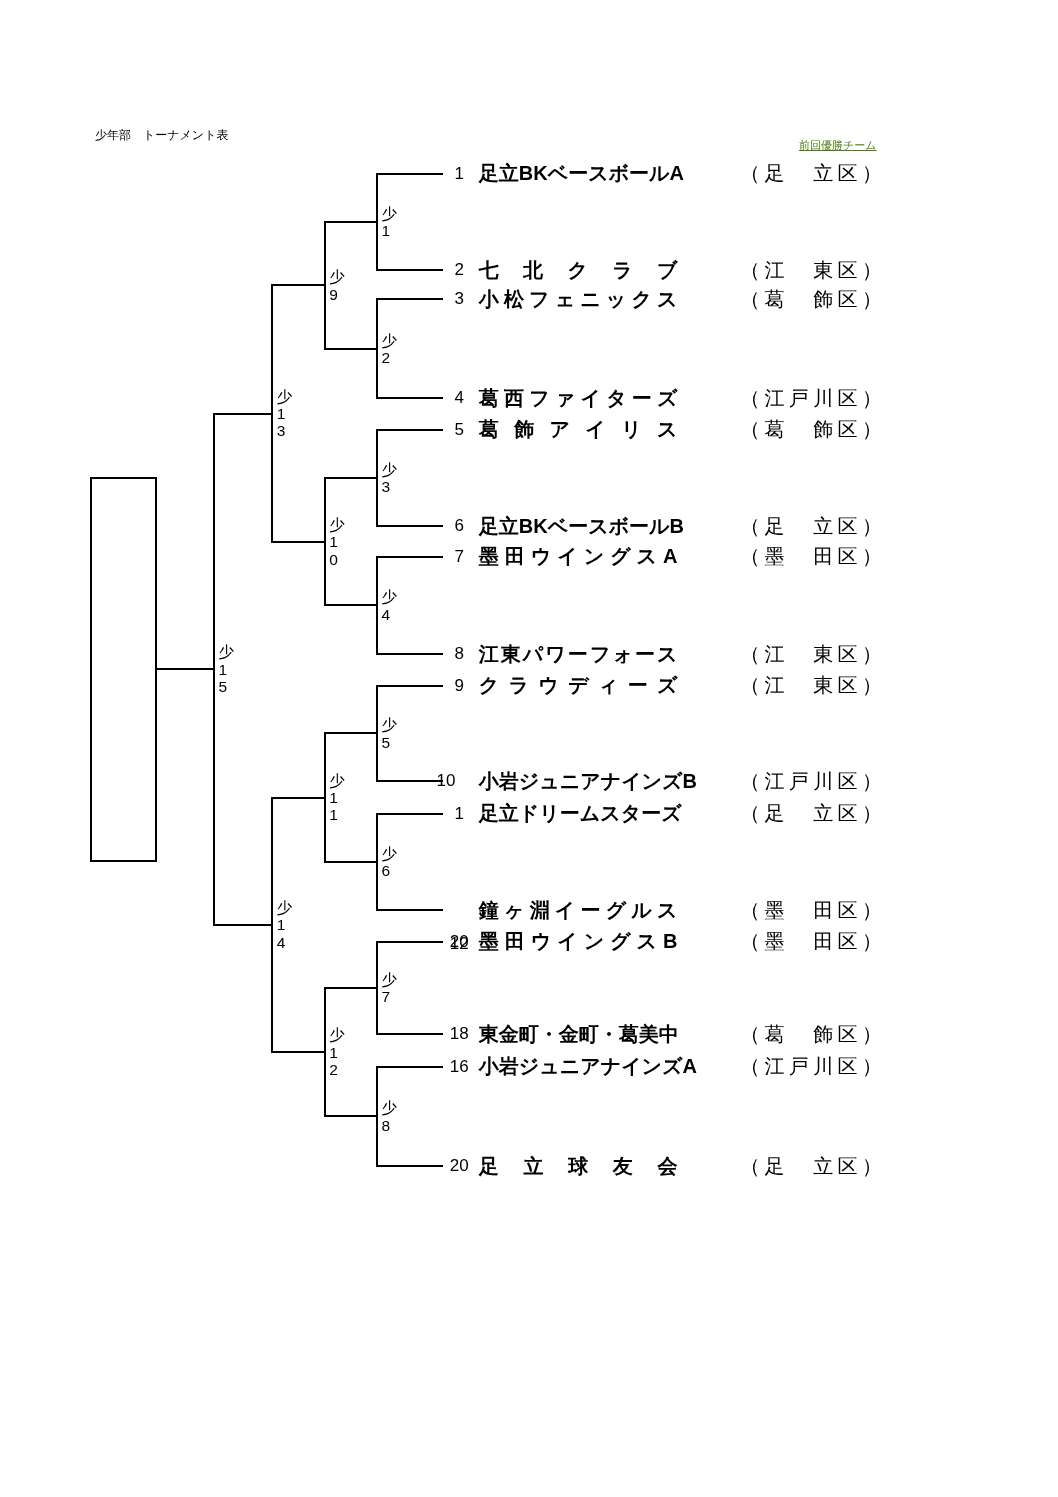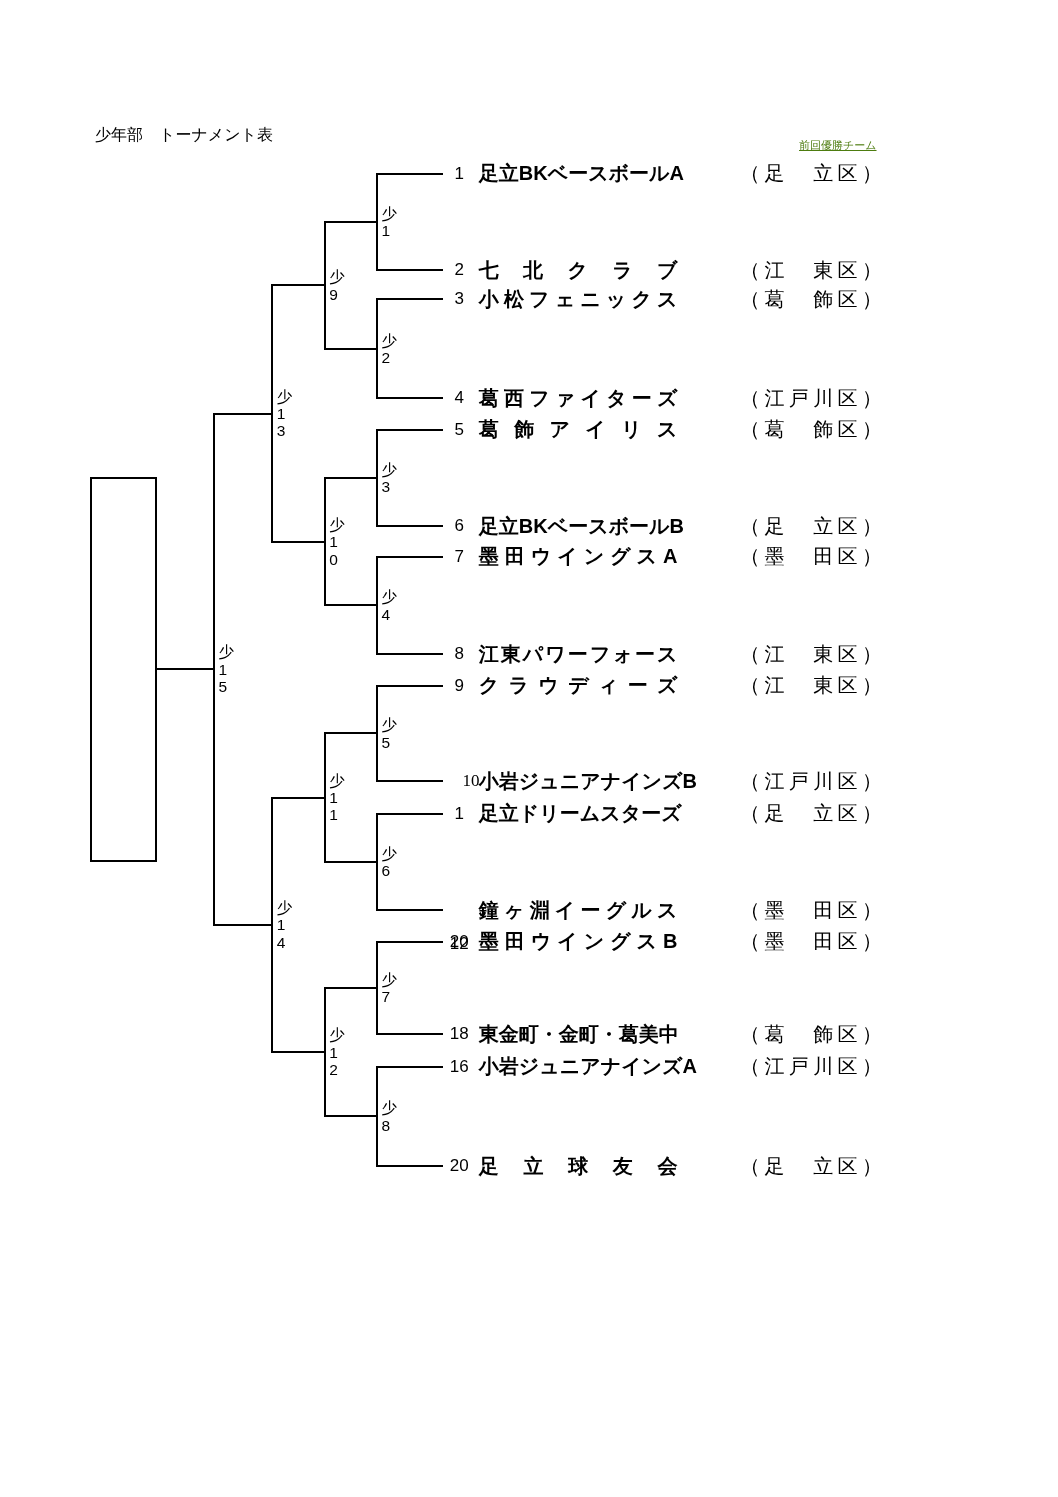--- a/index.html
+++ b/index.html
@@ -29,21 +29,21 @@
     background: #000000;
   }
   #champion-box {
     position: absolute;
     border: 2px solid #000000;
     box-sizing: border-box;
     background: #ffffff;
   }
   #doc-title {
     position: absolute;
-    font-size: 16px;
+    font-size: 12px;
     line-height: 26px;
     white-space: pre;
     color: #000000;
   }
   #prev-champion-note {
     position: absolute;
     font-size: 11px;
     line-height: 16px;
     white-space: pre;
     color: #4d7c0f;
@@ -132,21 +132,21 @@
       <div class="team-district" style="left: 740px; top: 544.7px; width: 142px;"><span>（</span><span>墨</span><span>　</span><span>田</span><span>区</span><span>）</span></div>
       <div class="hline" style="left: 376px; top: 653.1px; width: 66.5px;"></div>
       <div class="team-number" style="left: 437.3px; top: 644.1px;">8</div>
       <div class="team-name" style="left: 478.8px; top: 642.1px; width: 198.7px;"><span>江</span><span>東</span><span>パ</span><span>ワ</span><span>ー</span><span>フ</span><span>ォ</span><span>ー</span><span>ス</span></div>
       <div class="team-district" style="left: 740px; top: 642.1px; width: 142px;"><span>（</span><span>江</span><span>　</span><span>東</span><span>区</span><span>）</span></div>
       <div class="hline" style="left: 376px; top: 684.8px; width: 66.5px;"></div>
       <div class="team-number" style="left: 437.3px; top: 675.8px;">9</div>
       <div class="team-name" style="left: 478.8px; top: 673.8px; width: 198.7px;"><span>ク</span><span>ラ</span><span>ウ</span><span>デ</span><span>ィ</span><span>ー</span><span>ズ</span></div>
       <div class="team-district" style="left: 740px; top: 673.8px; width: 142px;"><span>（</span><span>江</span><span>　</span><span>東</span><span>区</span><span>）</span></div>
       <div class="hline" style="left: 376px; top: 780px; width: 66.5px;"></div>
-      <div class="team-number" style="left: 449px; top: 771px; font-family: Liberation Serif, serif;">10</div>
+      <div class="team-number" style="left: 424px; top: 771px;">10</div>
       <div class="team-name" style="left: 478.8px; top: 769px; width: 198.7px;"><span>小</span><span>岩</span><span>ジ</span><span>ュ</span><span>ニ</span><span>ア</span><span>ナ</span><span>イ</span><span>ン</span><span>ズ</span><span>B</span></div>
       <div class="team-district" style="left: 740px; top: 769px; width: 142px;"><span>（</span><span>江</span><span>戸</span><span>川</span><span>区</span><span>）</span></div>
       <div class="hline" style="left: 376px; top: 812.5px; width: 66.5px;"></div>
       <div class="team-number" style="left: 437.3px; top: 803.5px;">1</div>
       <div class="team-name" style="left: 478.8px; top: 801.5px; width: 198.7px;"><span>足</span><span>立</span><span>ド</span><span>リ</span><span>ー</span><span>ム</span><span>ス</span><span>タ</span><span>ー</span><span>ズ</span></div>
       <div class="team-district" style="left: 740px; top: 801.5px; width: 142px;"><span>（</span><span>足</span><span>　</span><span>立</span><span>区</span><span>）</span></div>
       <div class="hline" style="left: 376px; top: 909.1px; width: 66.5px;"></div>
       <div class="team-number" style="left: 437.3px; top: 934px;">12</div>
       <div class="team-name" style="left: 478.8px; top: 898.1px; width: 198.7px;"><span>鐘</span><span>ヶ</span><span>淵</span><span>イ</span><span>ー</span><span>グ</span><span>ル</span><span>ス</span></div>
       <div class="team-district" style="left: 740px; top: 898.1px; width: 142px;"><span>（</span><span>墨</span><span>　</span><span>田</span><span>区</span><span>）</span></div>

